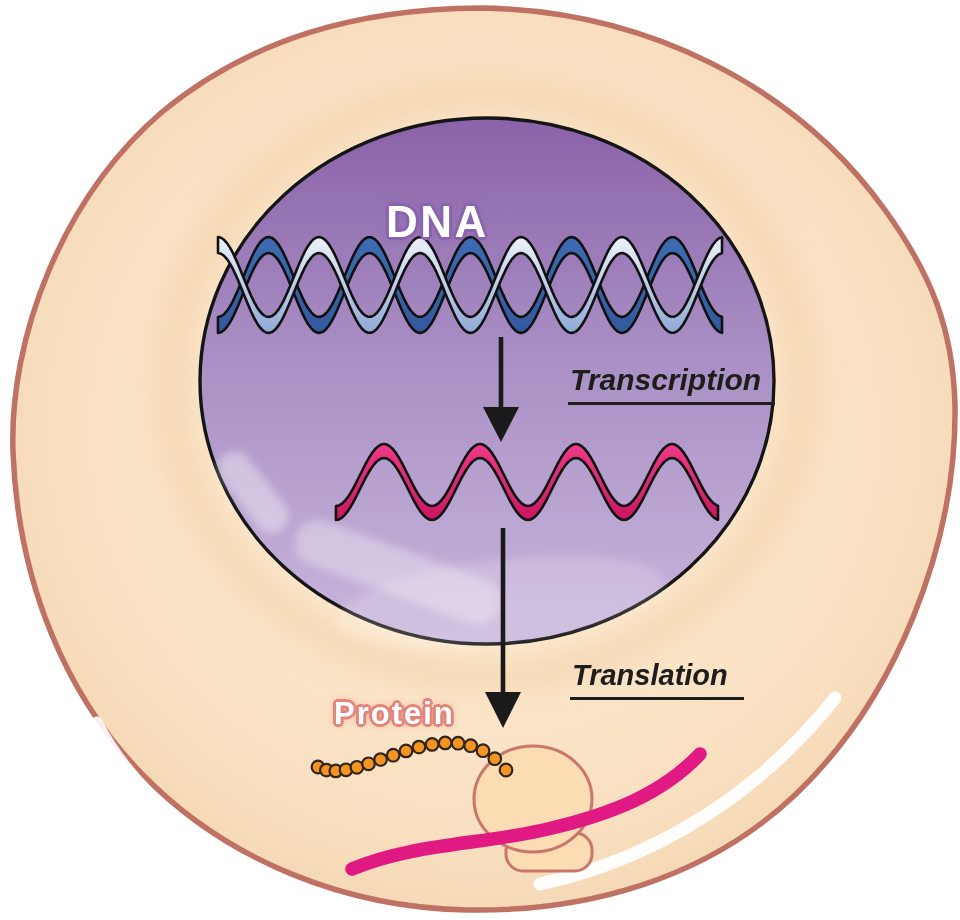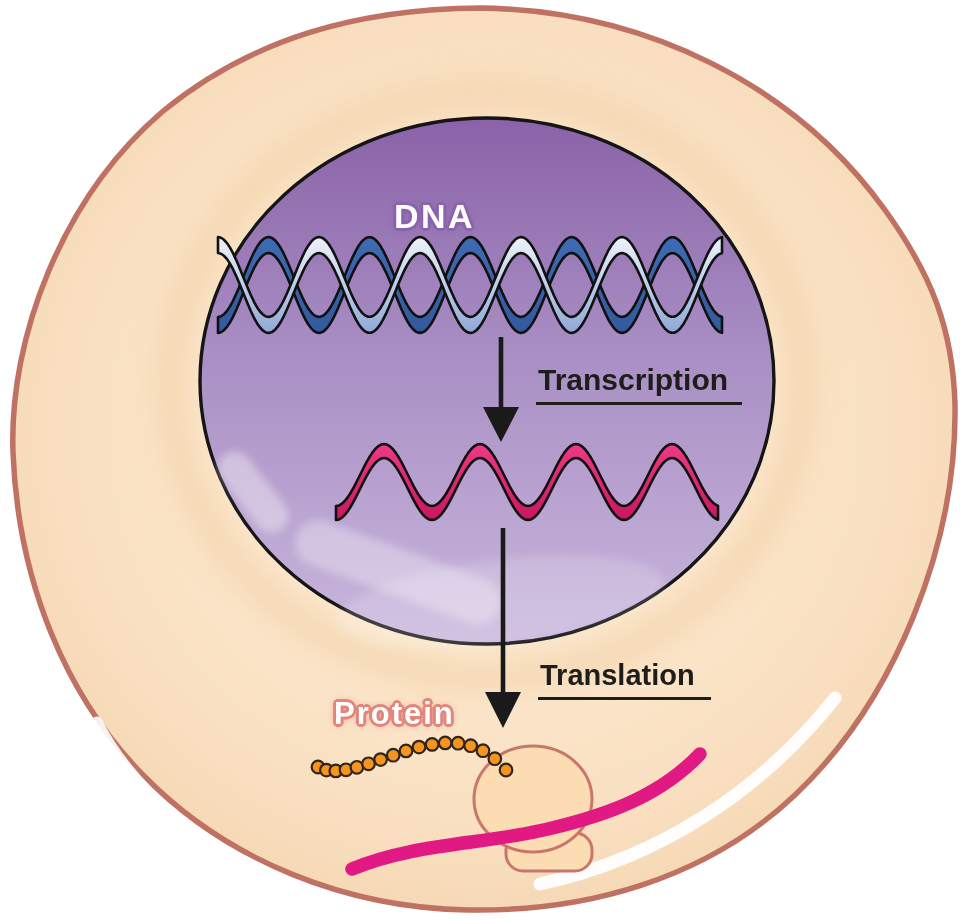--- a/index.html
+++ b/index.html
@@ -25,23 +25,25 @@
   .glow-coral{
     text-shadow:
       -3px 0 0 var(--label-glow-coral,#e2857a), 3px 0 0 var(--label-glow-coral,#e2857a),
       0 -3px 0 var(--label-glow-coral,#e2857a), 0 3px 0 var(--label-glow-coral,#e2857a),
       -2px -2px 0 var(--label-glow-coral,#e2857a), 2px -2px 0 var(--label-glow-coral,#e2857a),
       -2px 2px 0 var(--label-glow-coral,#e2857a), 2px 2px 0 var(--label-glow-coral,#e2857a),
       0 0 9px var(--label-glow-coral,#e2857a);
   }
   .lbl-process{
     color:var(--process-text,#1d1d1b);
+    font-style:italic;
     border-bottom:3px solid var(--process-text,#1d1d1b);
+    margin-left:32px;
   }
-  #dna-label{left:394px;top:197px;font-size:34px;text-align:right;}
+  #dna-label{left:386px;top:197px;font-size:44px;text-align:right;}
   #mrna-label{left:352px;top:527px;font-size:33px;}
   #protein-label{left:334px;top:696px;font-size:31px;letter-spacing:2px;}
   #transcription-label{left:536px;top:363px;font-size:30px;padding:0 14px 5px 2px;}
   #translation-label{left:538px;top:659px;font-size:29px;padding:0 16px 5px 2px;text-align:right;}
 </style>
 </head>
 <body>
 
 <div class="stage">
   <svg width="960" height="920" viewBox="0 0 960 920">

